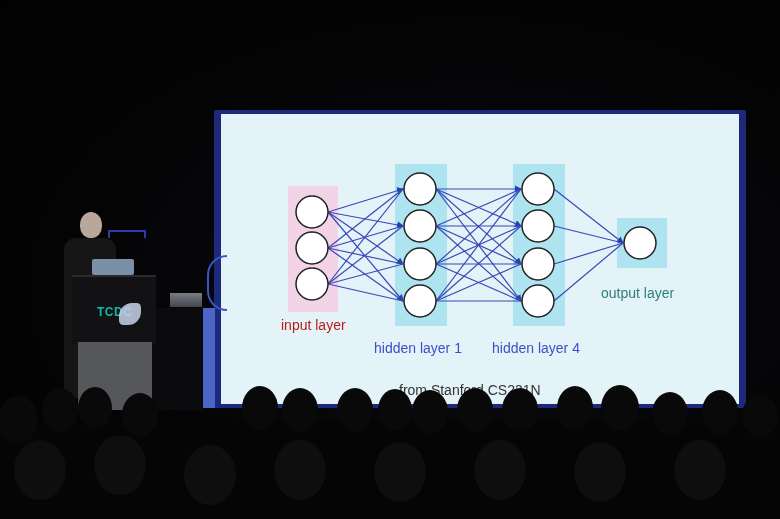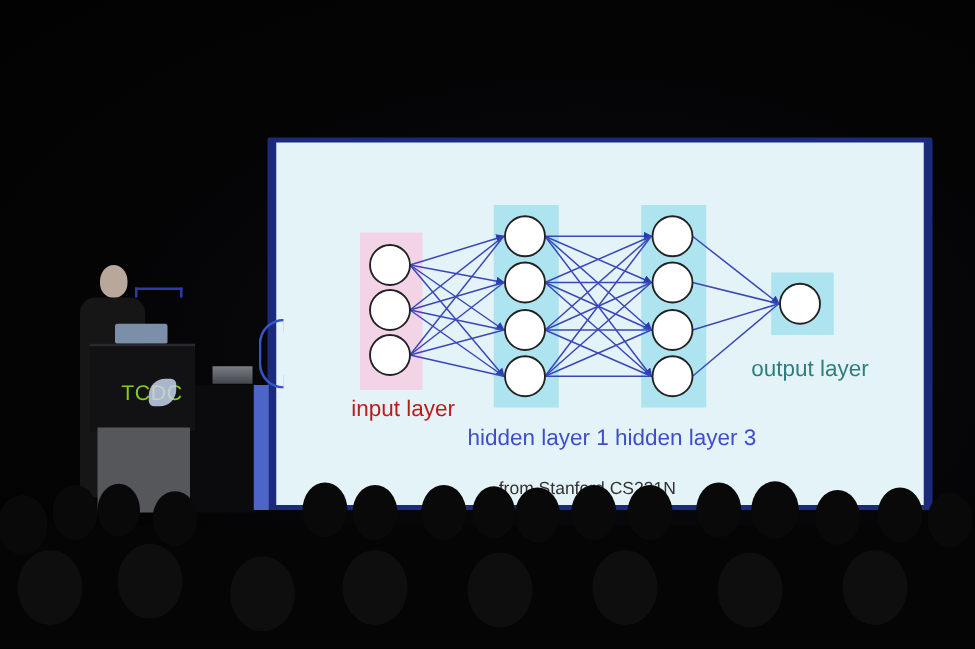--- a/index.html
+++ b/index.html
@@ -1,29 +1,29 @@
 <!DOCTYPE html>
 <html><head>
 <meta charset="utf-8">
 <style>
   html,body{margin:0;padding:0;background:#030303;}
   body{width:780px;height:519px;position:relative;overflow:hidden;font-family:"Liberation Sans",sans-serif;}
   .stage-bg{position:absolute;inset:0;background:radial-gradient(ellipse at 60% 55%,#0b0c12 0%,#040405 60%,#020202 100%);}
   .screen-frame{position:absolute;left:214px;top:110px;width:532px;height:298px;background:#1b2a7a;border-radius:2px;}
   .screen{position:absolute;left:221px;top:114px;width:518px;height:290px;background:#e3f3f7;}
   .screen svg{position:absolute;left:0;top:0;}
-  .lbl{position:absolute;font-size:18px;white-space:nowrap;}
+  .lbl{position:absolute;font-size:14px;white-space:nowrap;}
   .lbl-input{left:60px;top:203px;color:#b91c1c;}
   .lbl-h1{left:153px;top:226px;color:#3f4ec8;text-align:right;}
   .lbl-h2{left:271px;top:226px;color:#3f4ec8;}
   .lbl-out{left:380px;top:171px;color:#2f7e7e;}
   .lbl-src{left:178px;top:268px;color:#333;font-size:14px;}
   .podium-top{position:absolute;left:72px;top:275px;width:84px;height:68px;background:#121214;border-top:2px solid #2a2a30;}
   .podium-base{position:absolute;left:78px;top:342px;width:74px;height:68px;background:#56575a;}
-  .podium-logo{position:absolute;left:97px;top:305px;color:#84cc16;font-size:17px;font-weight:normal;letter-spacing:0.5px;}
+  .podium-logo{position:absolute;left:97px;top:305px;color:#14b8a6;font-size:12px;font-weight:bold;letter-spacing:0.5px;}
   .logo-hand{position:absolute;left:119px;top:303px;width:22px;height:22px;background:#c8d4ea;border-radius:60% 20% 60% 20%;opacity:.85;}
   .laptop{position:absolute;left:92px;top:259px;width:42px;height:16px;background:#7c8fa8;border-radius:2px;}
   .presenter-head{position:absolute;left:80px;top:212px;width:22px;height:26px;background:#b9a79c;border-radius:50% 50% 45% 45%;}
   .presenter-body{position:absolute;left:64px;top:238px;width:52px;height:160px;background:#161616;border-radius:12px 12px 2px 2px;}
   .table{position:absolute;left:152px;top:308px;width:52px;height:102px;background:#0b0b0d;}
   .table-edge{position:absolute;left:203px;top:308px;width:12px;height:100px;background:#4e65c8;}
   .glasses{position:absolute;left:170px;top:293px;width:32px;height:14px;background:linear-gradient(#c8ccd6,#6c707a);opacity:.6;}
   .lamp{position:absolute;left:108px;top:230px;width:34px;height:6px;border:2px solid #2d3aa8;border-bottom:none;}
   .dome{position:absolute;left:207px;top:255px;width:18px;height:52px;border-radius:30px 0 0 30px;border:2px solid #3855c8;border-right:none;}
   .audience{position:absolute;left:0;top:380px;width:780px;height:139px;}
@@ -93,21 +93,21 @@
       <circle cx="199" cy="187" r="16"></circle>
       <circle cx="317" cy="75" r="16"></circle>
       <circle cx="317" cy="112" r="16"></circle>
       <circle cx="317" cy="150" r="16"></circle>
       <circle cx="317" cy="187" r="16"></circle>
       <circle cx="419" cy="129" r="16"></circle>
     </g>
   </svg>
   <span class="lbl lbl-input">input layer</span>
   <span class="lbl lbl-h1">hidden layer 1</span>
-  <span class="lbl lbl-h2">hidden layer 3</span>
+  <span class="lbl lbl-h2">hidden layer 4</span>
   <span class="lbl lbl-out">output layer</span>
   <span class="lbl lbl-src">from Stanford CS231N</span>
 </div>
 
 <div class="dome"></div>
 <div class="table"></div>
 <div class="table-edge"></div>
 <div class="glasses"></div>
 
 <div class="presenter-body"></div>

